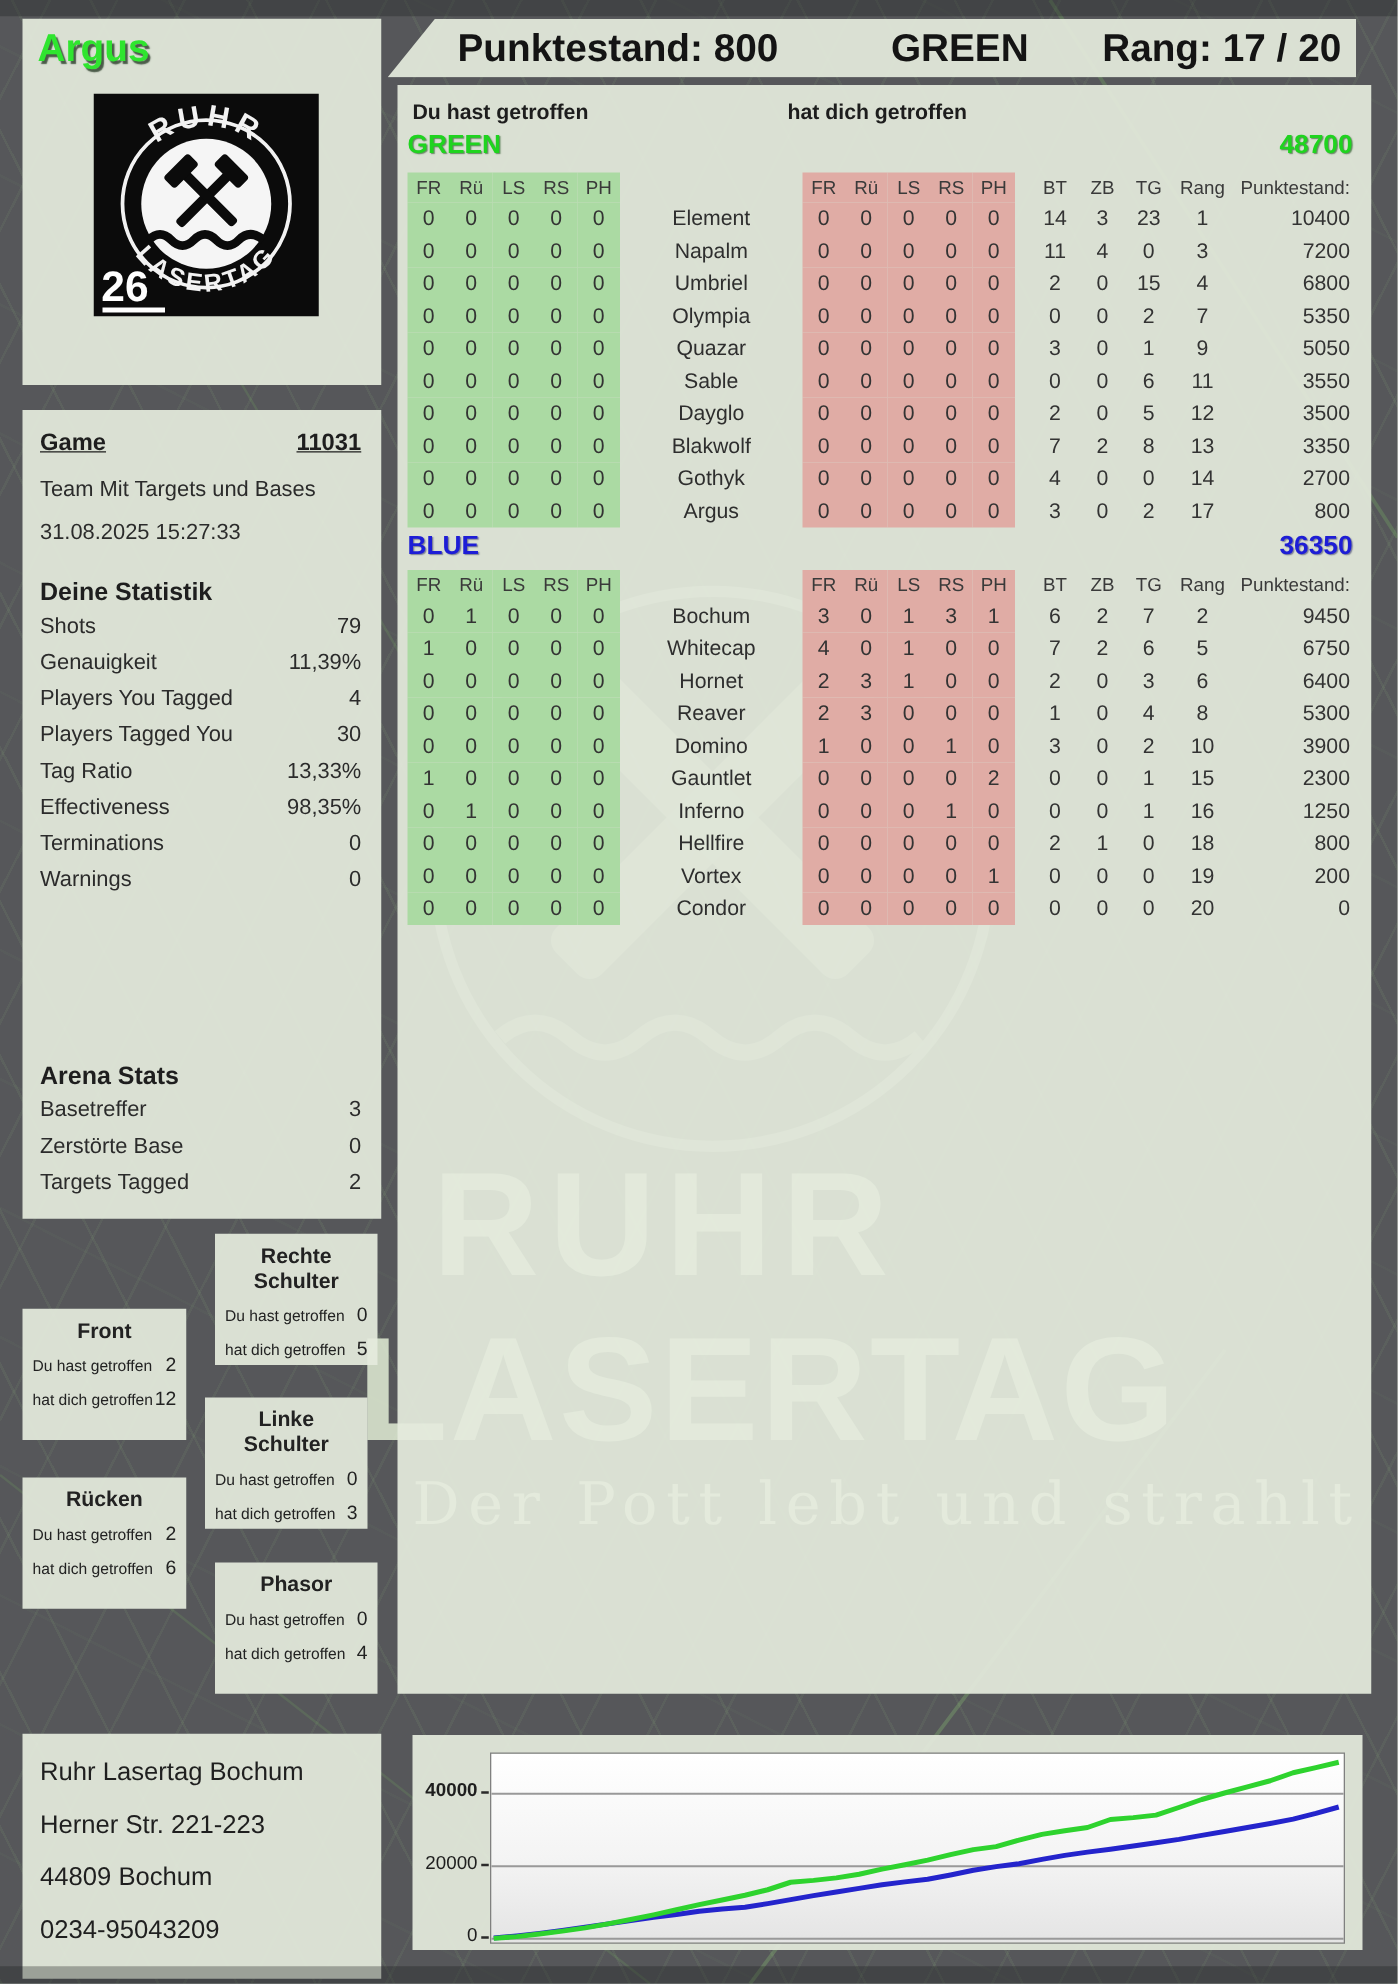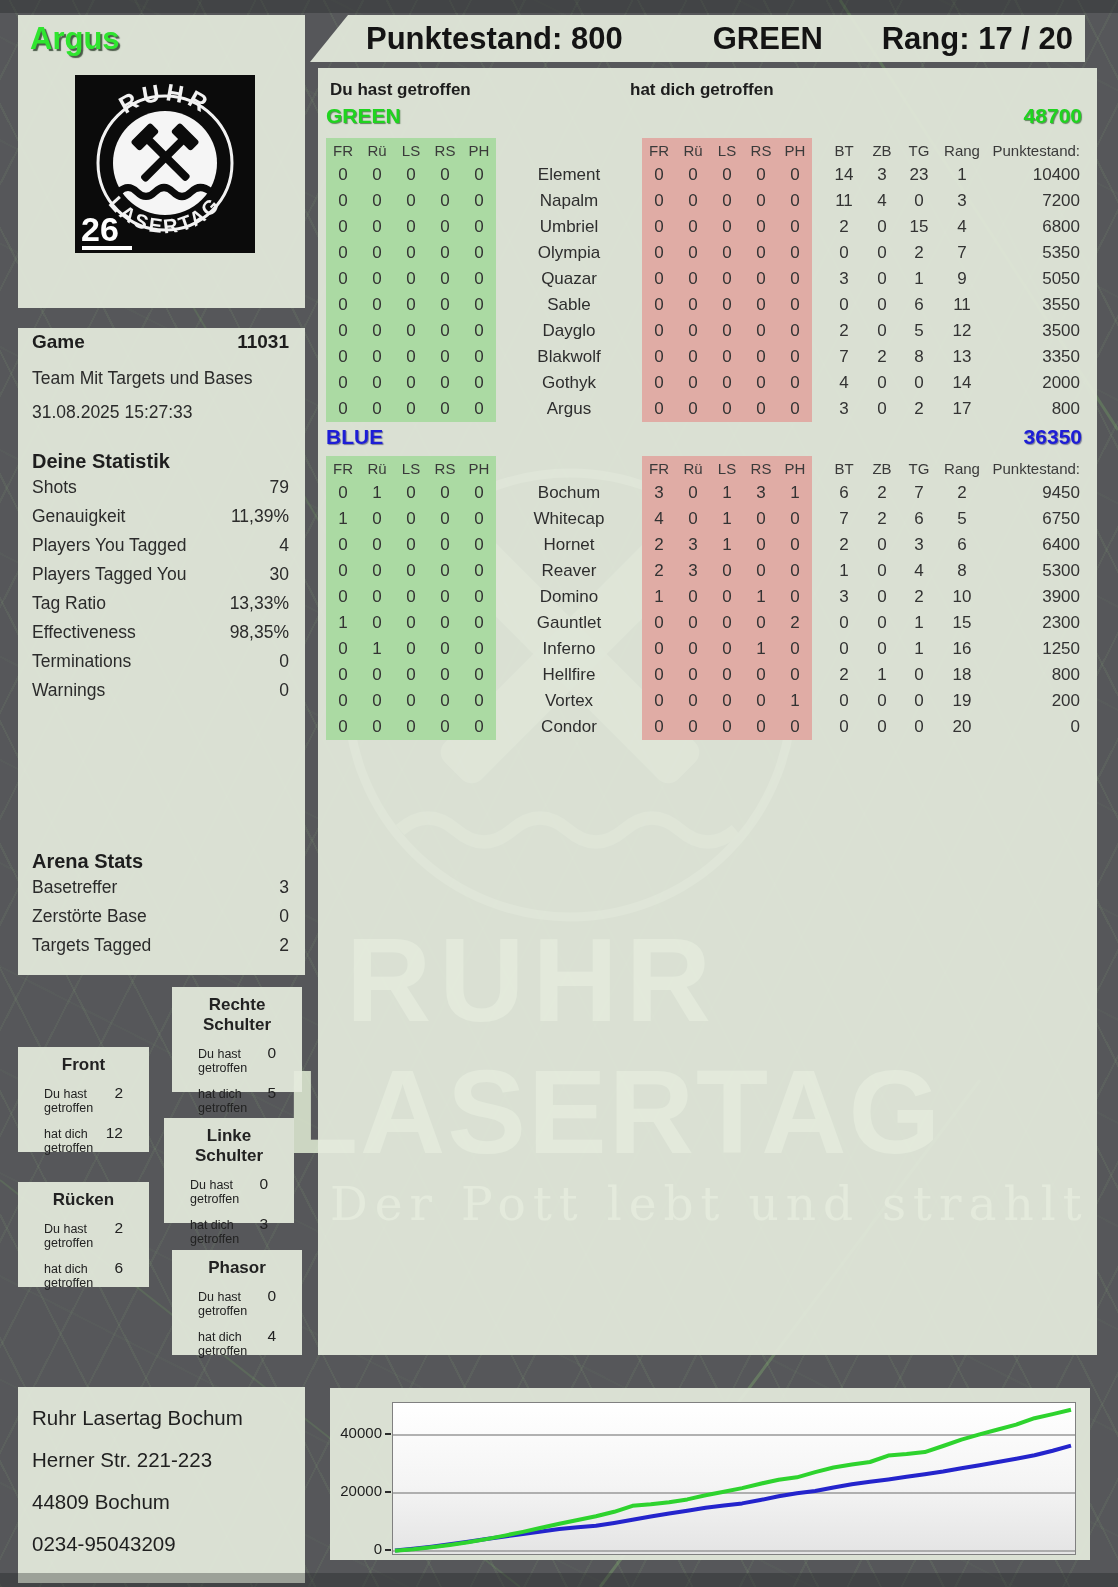--- a/index.html
+++ b/index.html
@@ -51,29 +51,29 @@
   .trow .c-green{background:#abdaa3;height:100%;display:flex;align-items:center;justify-content:center;}
   .trow .c-red{background:#e0aca5;height:100%;display:flex;align-items:center;justify-content:center;}
   .trow .c-name{font-size:17px;color:#2e2e2e;}
   .trow .c-punkte{text-align:right;padding-right:2px;}
 
   
   #panel-stats{left:18px;top:328px;width:287px;height:647px;}
   #panel-stats .inner{position:absolute;left:14px;right:16px;top:0;}
   .kv{display:flex;justify-content:space-between;height:29px;align-items:center;font-size:17.5px;}
   .blocktitle{font-size:20px;font-weight:bold;color:#1e1e1e;}
-  #game-row{display:flex;justify-content:space-between;margin-top:3px;font-size:19px;font-weight:bold;color:#1e1e1e;}
+  #game-row{display:flex;justify-content:space-between;margin-top:16px;font-size:19px;font-weight:bold;color:#1e1e1e;text-decoration:underline;}
   #game-mode{margin-top:15px;font-size:17.5px;}
   #game-date{margin-top:13px;font-size:17.5px;}
   #statistik-title{margin-top:27px;}
   #arena-block{position:absolute;left:14px;right:16px;top:522px;}
 
   
   .hz{position:absolute;background:rgba(228,235,221,0.93);z-index:1;width:130px;height:105px;
-    padding:8px 26px;box-sizing:border-box;color:#222;}
+    padding:8px 8px;box-sizing:border-box;color:#222;}
   .hz .title{text-align:center;font-weight:bold;font-size:17px;}
   .hz .kv2{display:flex;justify-content:space-between;align-items:baseline;font-size:12.5px;margin-top:9px;}
   .hz .kv2 .v{font-size:15.5px;}
   .hz.hz0{left:172px;top:987px;}
   .hz.hz1{left:18px;top:1047px;width:131px;}
   .hz.hz2{left:164px;top:1118px;}
   .hz.hz3{left:18px;top:1182px;width:131px;}
   .hz.hz4{left:172px;top:1250px;}
 
   
@@ -466,21 +466,21 @@
           <div class="c-red">0</div>
           <div class="c-red">0</div>
           <div class="c-red">0</div>
           <div class="c-red">0</div>
           <div class="c-red">0</div>
           <div></div>
           <div>4</div>
           <div>0</div>
           <div>0</div>
           <div>14</div>
-          <div class="c-punkte">2000</div>
+          <div class="c-punkte">2700</div>
         </div>
         <div class="trow">
           <div class="c-green">0</div>
           <div class="c-green">0</div>
           <div class="c-green">0</div>
           <div class="c-green">0</div>
           <div class="c-green">0</div>
           <div class="c-name">Argus</div>
           <div class="c-red">0</div>
           <div class="c-red">0</div>
@@ -708,21 +708,21 @@
           <div>0</div>
           <div>20</div>
           <div class="c-punkte">0</div>
         </div>
       </div>
     </div>
 </div>
 
 <div id="chart-panel" class="panel">
   <div id="chart-yaxis">
-      <div class="ytick" style="top: 36px;">40000</div>
+      <div class="ytick" style="top: 36px; font-weight: bold;">40000</div>
       <div class="tickmark" style="top: 45px;"></div>
       <div class="ytick" style="top: 94px;">20000</div>
       <div class="tickmark" style="top: 103px;"></div>
       <div class="ytick" style="top: 152px;">0</div>
       <div class="tickmark" style="top: 161px;"></div>
     </div>
   <div id="plot">
     <svg id="chart-svg" width="682" height="151" viewBox="0 0 682 151">
         <line x1="0" x2="682" y1="32" y2="32" stroke="#999" stroke-width="1.5"></line>
         <line x1="0" x2="682" y1="90" y2="90" stroke="#999" stroke-width="1.5"></line>

